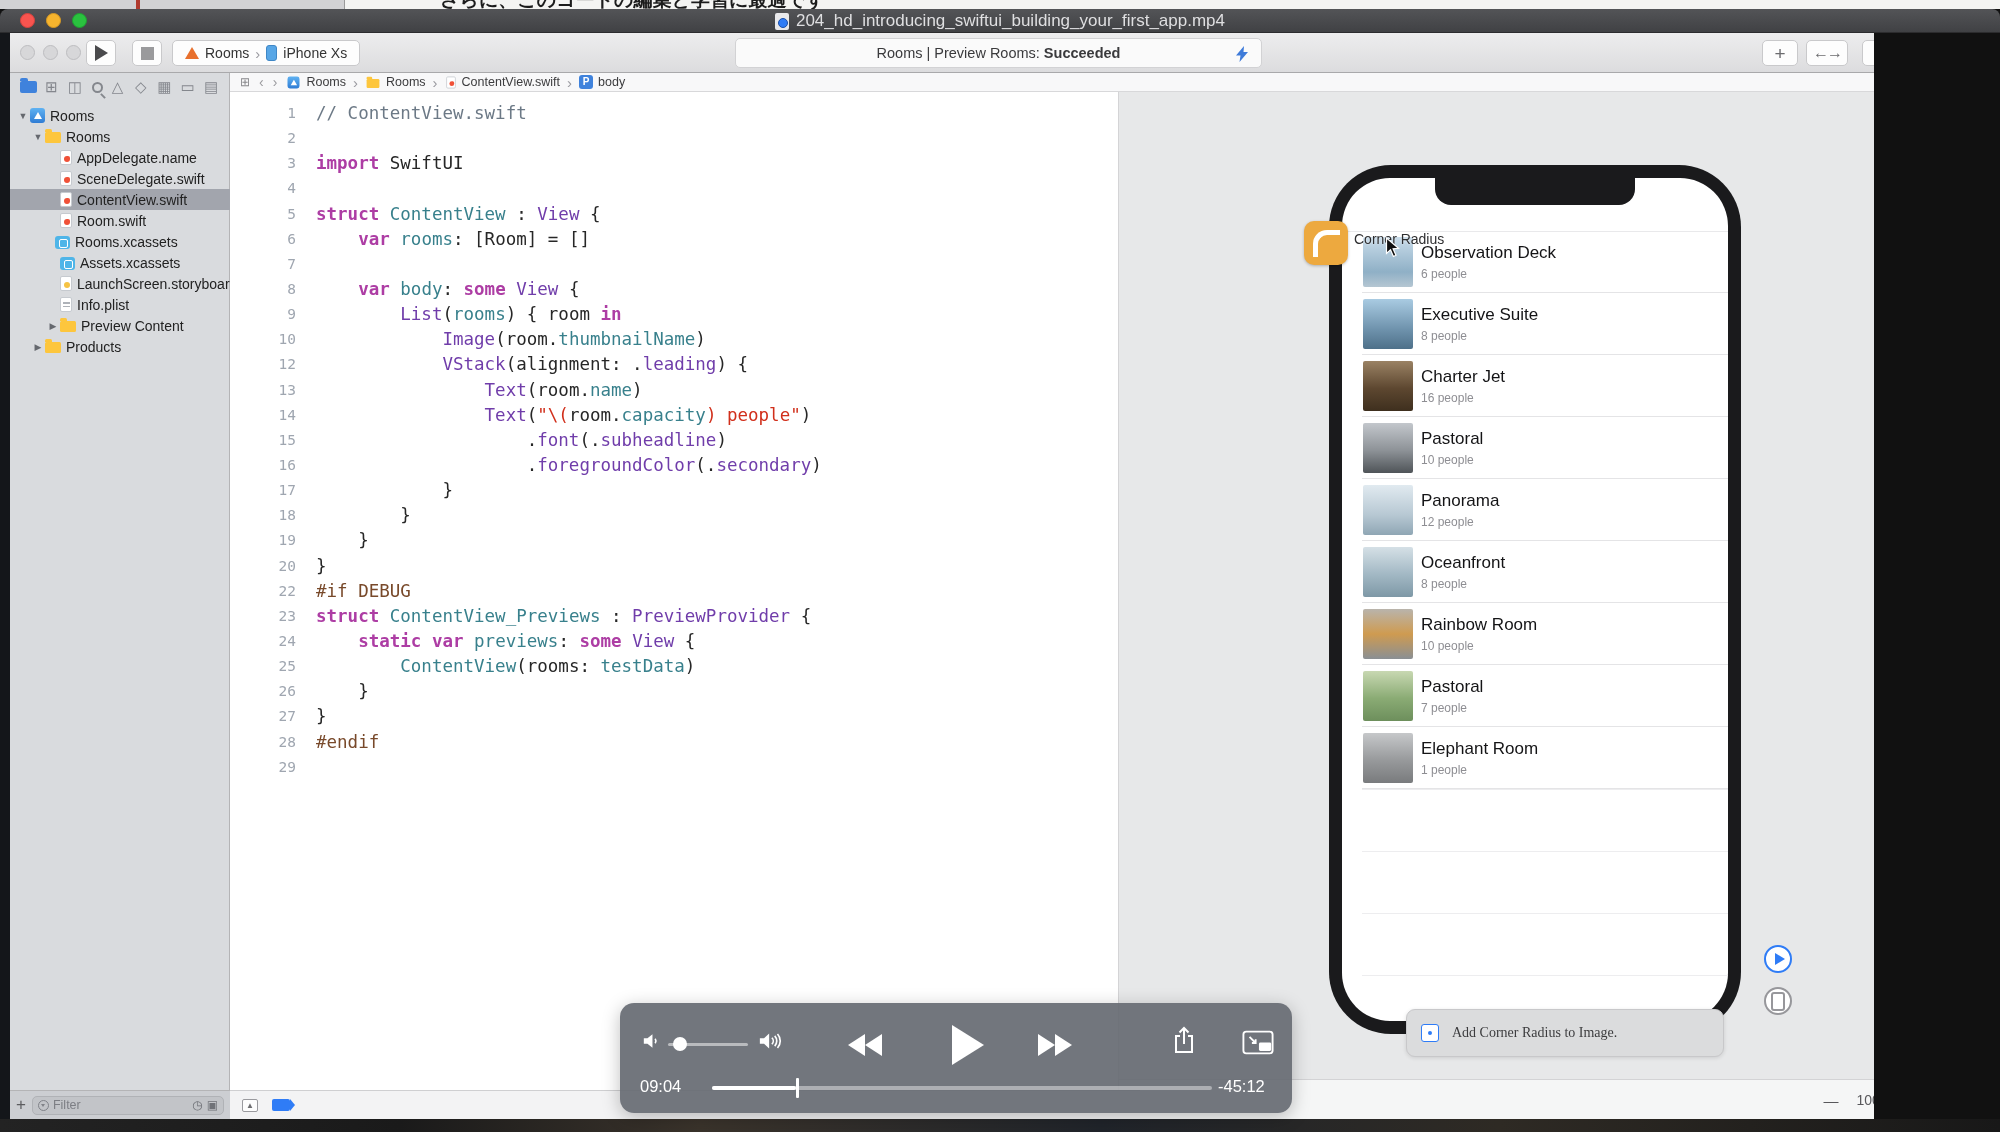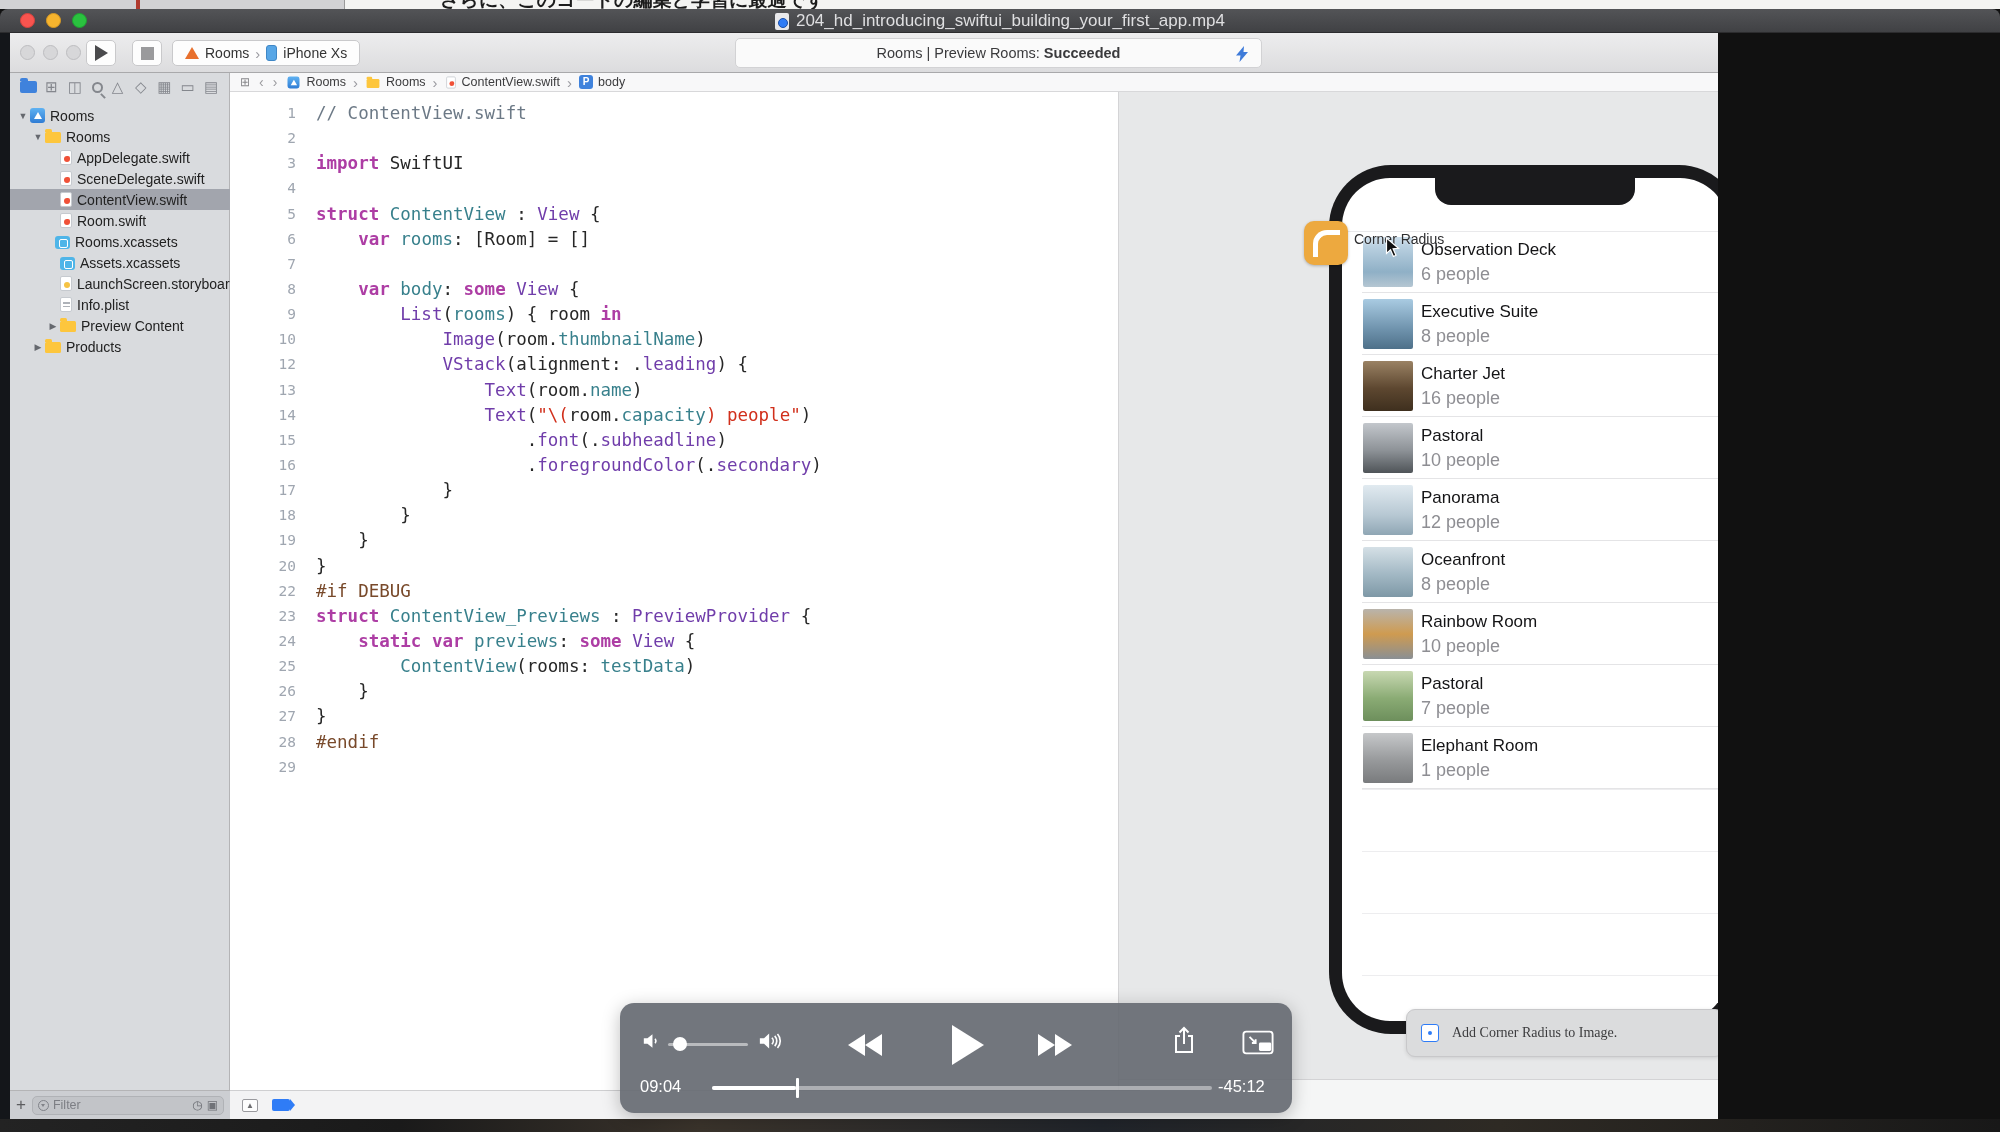--- a/index.html
+++ b/index.html
@@ -25,21 +25,21 @@
   .tl-red   { left:20px; background:#f8544f; border:1px solid #d8423e; }
   .tl-yellow{ left:46px; background:#f6b42e; border:1px solid #d99a23; }
   .tl-green { left:72px; background:#2ac23f; border:1px solid #1fa231; }
   .qt-title-wrap { left:0; top:0; width:100%; height:24px; display:flex; align-items:center; justify-content:center; gap:7px; }
   .qt-doc { width:14px; height:17px; background:#e8e8ea; border-radius:2px; position:relative; }
   .qt-doc::after { content:''; position:absolute; left:3px; top:5px; width:8px; height:8px; border-radius:50%;
                    background:#2f7cf6; border:1px solid #1b4fa8; }
   .qt-title { font-size:17px; color:#dfdfe1; }
 
   
-  .xc { left:10px; top:33px; width:1708px; height:1086px; background:#fff; overflow:hidden; }
+  .xc { left:10px; top:33px; width:1864px; height:1086px; background:#fff; overflow:hidden; }
 
   
   .xc-toolbar { left:0; top:0; width:1990px; height:40px;
     background:linear-gradient(#ededee,#dcdcde); border-bottom:1px solid #a9a9ab; }
   .tl-ghost { width:15px; height:15px; border-radius:50%; top:12px; background:#d7d7d9; border:1px solid #bdbdc0; }
   .btn-chip { background:#fdfdfd; border:1px solid #c9c9cb; border-radius:5px; display:flex; align-items:center; justify-content:center; }
   .play-tri { width:0; height:0; border-left:13px solid #4a4a4c; border-top:8px solid transparent; border-bottom:8px solid transparent; }
   .stop-sq { width:13px; height:13px; background:#9a9a9c; }
   .scheme { left:162px; top:7px; height:26px; padding:0 12px; gap:6px; font-size:14px; color:#333; }
   .scheme-app { width:0; height:0; border-left:7px solid transparent; border-right:7px solid transparent; border-bottom:12px solid #e8702d; }
@@ -145,21 +145,21 @@
   .t-executive-suite  { background:linear-gradient(#a9cbe2,#6f93ad 60%,#4e7089); }
   .t-charter-jet      { background:linear-gradient(#9a8264,#5d4730 55%,#3e2f1e); }
   .t-dungeon          { background:linear-gradient(#c3c7cc,#8d9297 55%,#4f5458); }
   .t-panorama         { background:linear-gradient(#e1eaf0,#b7c8d3 60%,#8fa6b4); }
   .t-oceanfront       { background:linear-gradient(#d5e0e6,#a2b8c4 55%,#7e98a6); }
   .t-rainbow-room     { background:linear-gradient(#b9b4ac,#cf9b50 50%,#8a8f94); }
   .t-pastoral         { background:linear-gradient(#c8d8b2,#8aab74 55%,#6d8f5c); }
   .t-elephant-room    { background:linear-gradient(#c6c8ca,#97999b 55%,#797b7d); }
   .rr-text { margin-left:8px; }
   .rr-name { font-size:17px; color:#141416; }
-  .rr-cap { font-size:18px; color:#8e8e93; margin-top:4px; }
+  .rr-cap { font-size:12px; color:#8e8e93; margin-top:4px; }
   .room-sep { height:62px; position:relative; }
   .room-sep::after { content:''; position:absolute; left:20px; right:0; top:0; height:1px; background:#ededef; }
 
   .drag-chip { left:185px; top:129px; width:44px; height:44px; background:#eda93f; border-radius:10px;
     box-shadow:0 1px 3px rgba(0,0,0,.25); }
   .drag-chip::after { content:''; position:absolute; left:9px; top:9px; width:22px; height:22px;
     border-left:5px solid #fff; border-top:5px solid #fff; border-top-left-radius:14px; }
   .drag-label { left:235px; top:139px; font-size:14px; color:#2e2e30; text-shadow:0 0 2px rgba(255,255,255,.8); }
   .cursor { left:266px; top:145px; }
   .cv-btn { width:28px; height:28px; border-radius:50%; background:#fff; display:flex; align-items:center; justify-content:center; }
@@ -283,21 +283,21 @@
             <span class="nav-lbl">Rooms</span>
           </div>
           <div class="nav-row" style="padding-left: 21px;">
             <span class="tri">▼</span>
             <span class="fi fi-folder"></span>
             <span class="nav-lbl">Rooms</span>
           </div>
           <div class="nav-row" style="padding-left: 36px;">
             <span class="tri"></span>
             <span class="fi fi-swift"></span>
-            <span class="nav-lbl">AppDelegate.swift</span>
+            <span class="nav-lbl">AppDelegate.name</span>
           </div>
           <div class="nav-row" style="padding-left: 36px;">
             <span class="tri"></span>
             <span class="fi fi-swift"></span>
             <span class="nav-lbl">SceneDelegate.swift</span>
           </div>
           <div class="nav-row sel" style="padding-left: 36px;">
             <span class="tri"></span>
             <span class="fi fi-swift"></span>
             <span class="nav-lbl">ContentView.swift</span>

